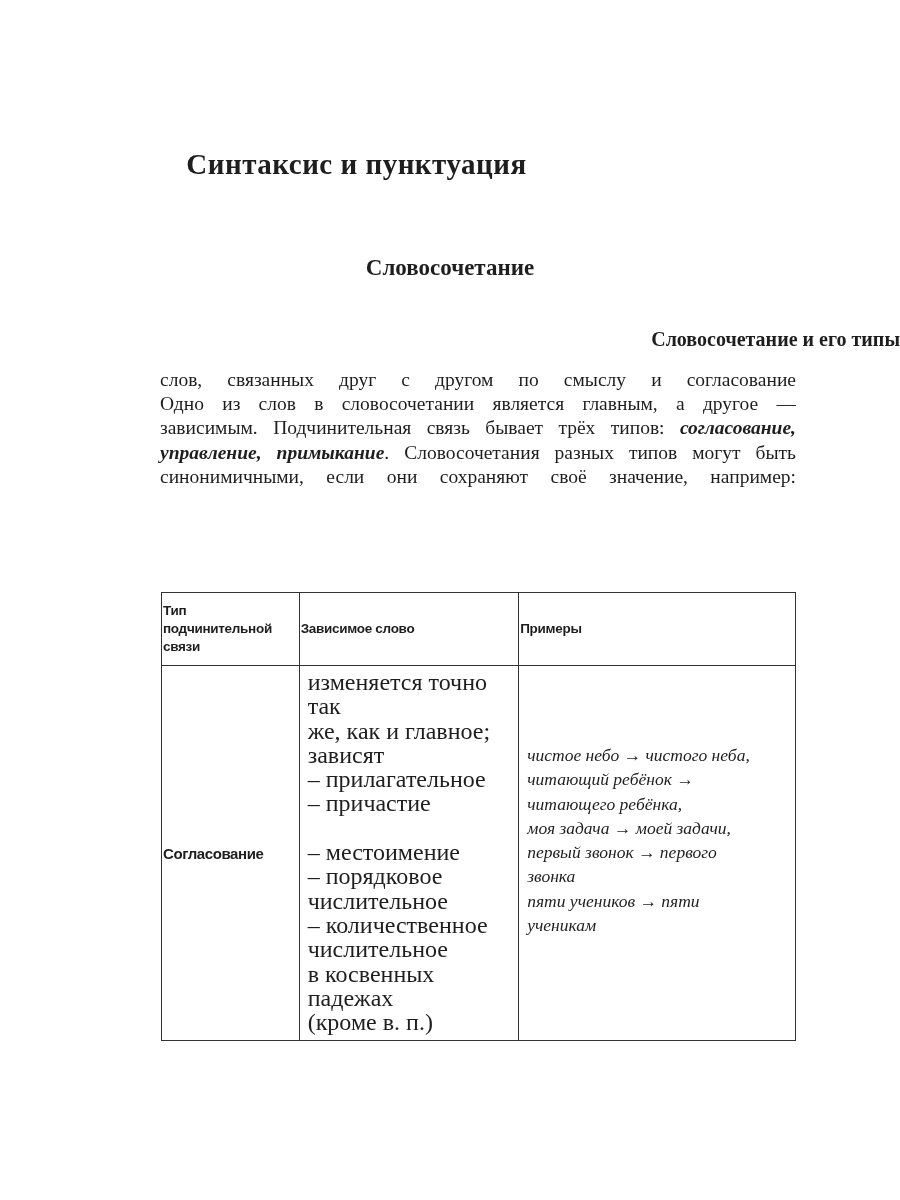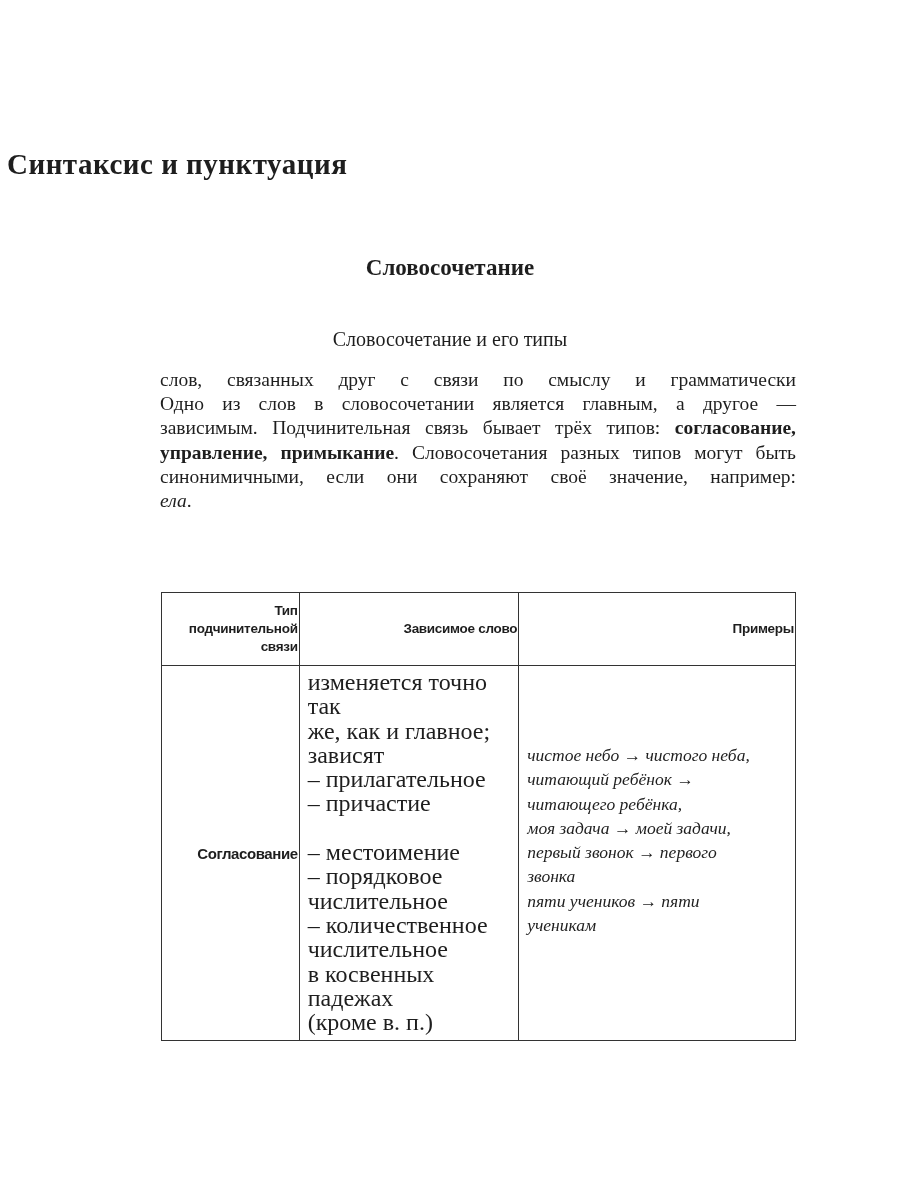--- a/index.html
+++ b/index.html
@@ -1,49 +1,48 @@
 <!DOCTYPE html>
 <html><head>
 <meta charset="utf-8">
 <style>
   html, body { margin: 0; padding: 0; }
   body { width: 900px; height: 1200px; background: #ffffff; color: #1e1e1e; position: relative; font-family: "Liberation Serif", serif; overflow: hidden; }
-  .h1 { position: absolute; top: 148px; left: 7px; width: 713px; text-align: left; font-weight: bold; font-size: 29px; letter-spacing: 0.5px; }
+  .h1 { position: absolute; top: 148px; left: 0; width: 713px; text-align: center; font-weight: bold; font-size: 29px; letter-spacing: 0.5px; }
   .h2 { position: absolute; top: 255px; left: 0; width: 900px; text-align: center; font-weight: bold; font-size: 23px; }
-  .h3 { position: absolute; top: 328px; left: 0; width: 900px; text-align: center; font-weight: normal; font-size: 20px; }
+  .h3 { position: absolute; top: 328px; left: 0; width: 900px; text-align: right; font-weight: bold; font-size: 20px; }
   .para { position: absolute; top: 368px; left: 160px; width: 636px; font-size: 19.5px; line-height: 24.2px; text-align: justify; }
   .para .line { display: block; text-align-last: justify; white-space: nowrap; }
   .para .line.last { text-align-last: left; }
   .b { font-weight: bold; }
-  .bi { font-weight: bold; }
+  .bi { font-weight: bold; font-style: italic; }
   .i { font-style: italic; }
   table { position: absolute; top: 592px; left: 161px; width: 635px; border-collapse: collapse; }
   td, th { border: 1.5px solid #333; vertical-align: middle; }
-  th { font-family: "Liberation Sans", sans-serif; font-weight: bold; font-size: 13.5px; height: 70px; text-align: right; letter-spacing: -0.3px; line-height: 18px; }
+  th { font-family: "Liberation Sans", sans-serif; font-weight: bold; font-size: 13.5px; height: 70px; text-align: left; letter-spacing: -0.3px; line-height: 18px; }
   .c1 { width: 138px; } .c2 { width: 222px; } .c3 { width: 296px; }
-  td.type { font-family: "Liberation Sans", sans-serif; font-weight: bold; font-size: 15px; text-align: right; letter-spacing: -0.4px; }
+  td.type { font-family: "Liberation Sans", sans-serif; font-weight: bold; font-size: 15px; text-align: left; letter-spacing: -0.4px; }
   td.dep { font-size: 24px; line-height: 24.3px; padding: 4px 6px 6px 8px; vertical-align: top; }
   td.ex { font-size: 17.5px; font-style: italic; line-height: 24.3px; padding: 0 6px 0 8px; vertical-align: top; }
   .dep span, .ex span { display: block; }
   .gap { height: 24.3px; }
 </style>
 </head>
 <body>
 
 <div class="h1">Синтаксис и пунктуация</div>
 <div class="h2">Словосочетание</div>
 <div class="h3">Словосочетание и его типы</div>
 
 <div class="para">
-  <span class="line">слов, связанных друг с связи по смыслу и грамматически</span>
+  <span class="line">слов, связанных друг с другом по смыслу и согласование</span>
   <span class="line">Одно из слов в словосочетании является главным, а другое —</span>
   <span class="line"><span>зависимым. Подчинительная связь бывает трёх типов: </span><span class="bi">согласование,</span></span>
   <span class="line"><span class="bi">управление, примыкание</span><span>. Словосочетания разных типов могут быть</span></span>
   <span class="line">синонимичными, если они сохраняют своё значение, например:</span>
-  <span class="line last"><span class="i">ела</span><span>.</span></span>
 </div>
 
 <table>
   <tbody>
       <tr>
     <th class="c1">
       <div>Тип</div>
       <div>подчинительной</div>
       <div>связи</div>
     </th>

